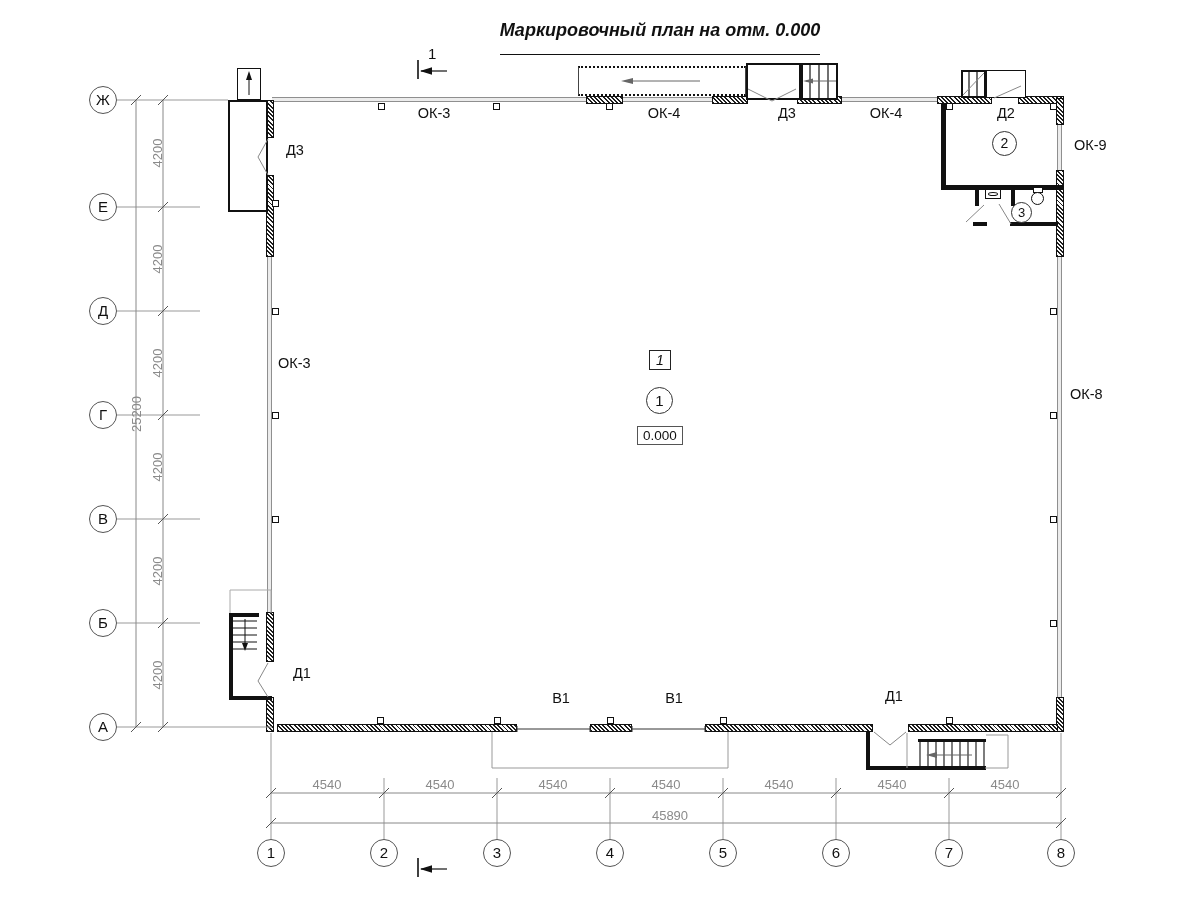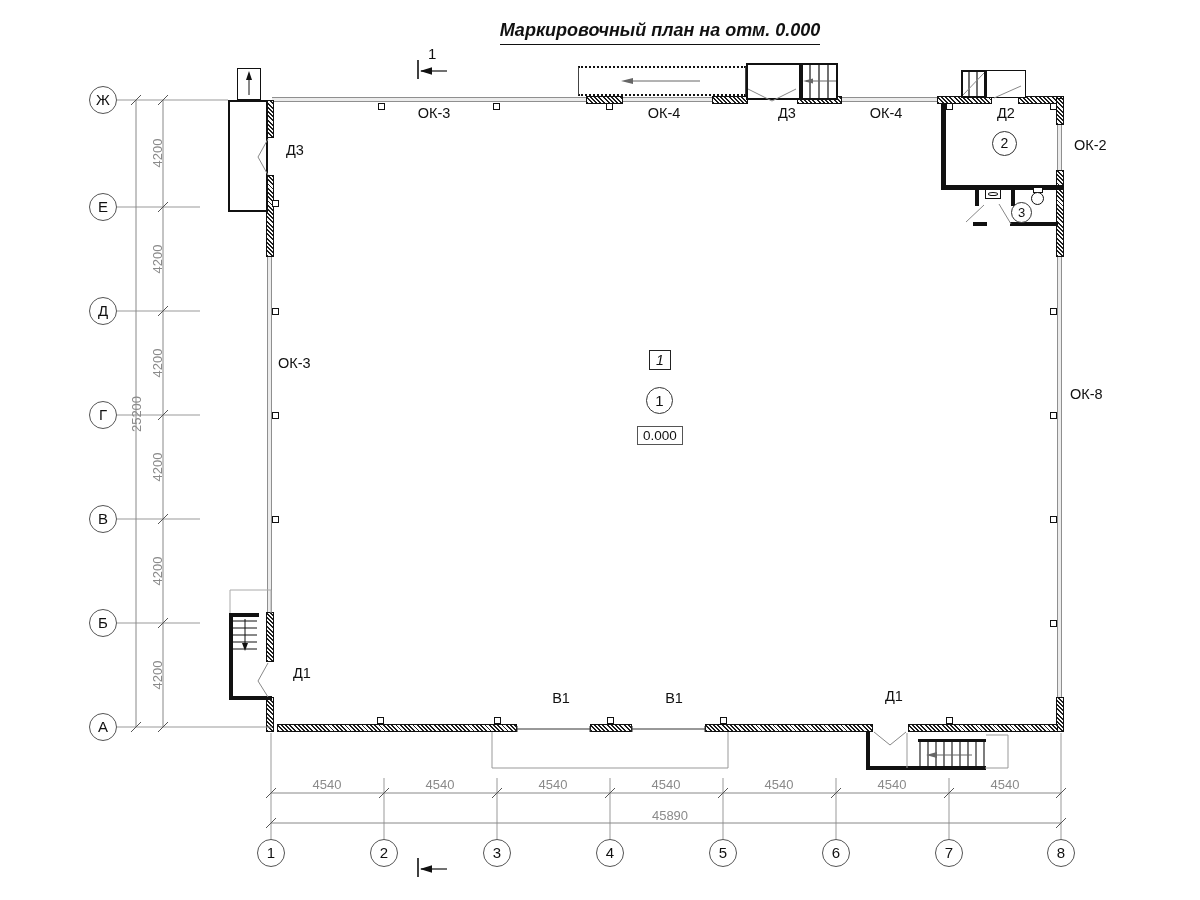--- a/index.html
+++ b/index.html
@@ -1,21 +1,21 @@
 <!DOCTYPE html>
 <html><head>
 <meta charset="utf-8">
 <style>
   html,body{margin:0;padding:0;background:#fff;}
   .sheet{position:relative;width:1200px;height:900px;background:#fff;overflow:hidden;
          font-family:"Liberation Sans",sans-serif;color:#111;}
   .abs{position:absolute;box-sizing:border-box;}
   .title{position:absolute;left:440px;top:20px;width:440px;text-align:center;
          font-size:18px;font-weight:bold;font-style:italic;}
-  .title span{border-bottom:1.6px solid #111;padding-bottom:4px;}
+  .title span{border-bottom:1.6px solid #111;padding-bottom:14px;}
   
   .wh{position:absolute;box-sizing:border-box;border:1px solid #111;
       background:repeating-linear-gradient(45deg,#1d1d1d 0,#1d1d1d 1.3px,#fafafa 1.3px,#fafafa 3px);}
   .bandh{position:absolute;box-sizing:border-box;height:5px;background:#ececec;
          border-top:1px solid #8f8f8f;border-bottom:1px solid #8f8f8f;}
   .bandv{position:absolute;box-sizing:border-box;width:5px;background:#ececec;
          border-left:1px solid #8f8f8f;border-right:1px solid #8f8f8f;}
   .pil{position:absolute;box-sizing:border-box;width:7px;height:7px;background:#fff;border:1.4px solid #111;}
   .blk{position:absolute;background:#111;}
   .white{position:absolute;background:#fff;}
@@ -266,21 +266,21 @@
 
   <div class="title"><span>Маркировочный план на отм. 0.000</span></div>
 
   <div class="seclab" style="left:428px;top:45px;">1</div>
 
   <div class="lab c" style="left:410px;top:105px;width:48px;">ОК-3</div>
   <div class="lab c" style="left:638px;top:105px;width:52px;">ОК-4</div>
   <div class="lab c" style="left:770px;top:105px;width:34px;">Д3</div>
   <div class="lab c" style="left:860px;top:105px;width:52px;">ОК-4</div>
   <div class="lab c" style="left:988px;top:105px;width:36px;">Д2</div>
-  <div class="lab" style="left:1074px;top:137px;">ОК-2</div>
+  <div class="lab" style="left:1074px;top:137px;">ОК-9</div>
   <div class="lab" style="left:286px;top:142px;">Д3</div>
   <div class="lab" style="left:278px;top:355px;">ОК-3</div>
   <div class="lab" style="left:1070px;top:386px;">ОК-8</div>
   <div class="lab" style="left:293px;top:665px;">Д1</div>
   <div class="lab c" style="left:544px;top:690px;width:34px;">В1</div>
   <div class="lab c" style="left:657px;top:690px;width:34px;">В1</div>
   <div class="lab c" style="left:877px;top:688px;width:34px;">Д1</div>
 
   <div class="tagsq">1</div>
   <div class="roomc" style="left:646px;top:387px;width:27px;height:27px;line-height:25px;font-size:15px;">1</div>

